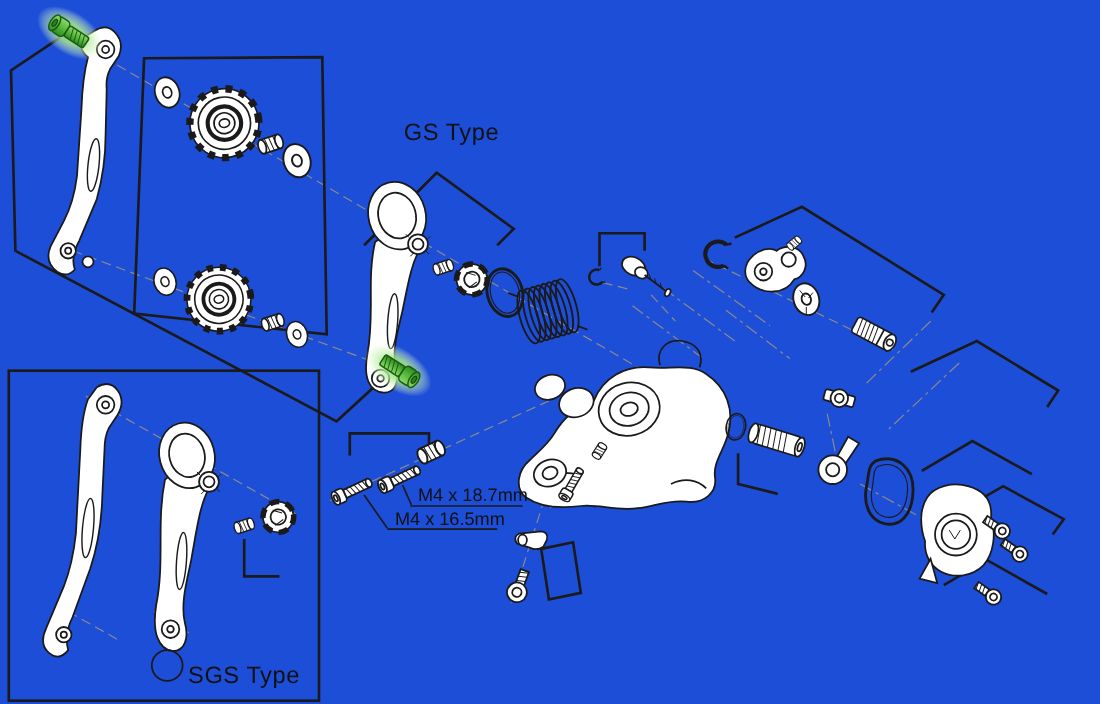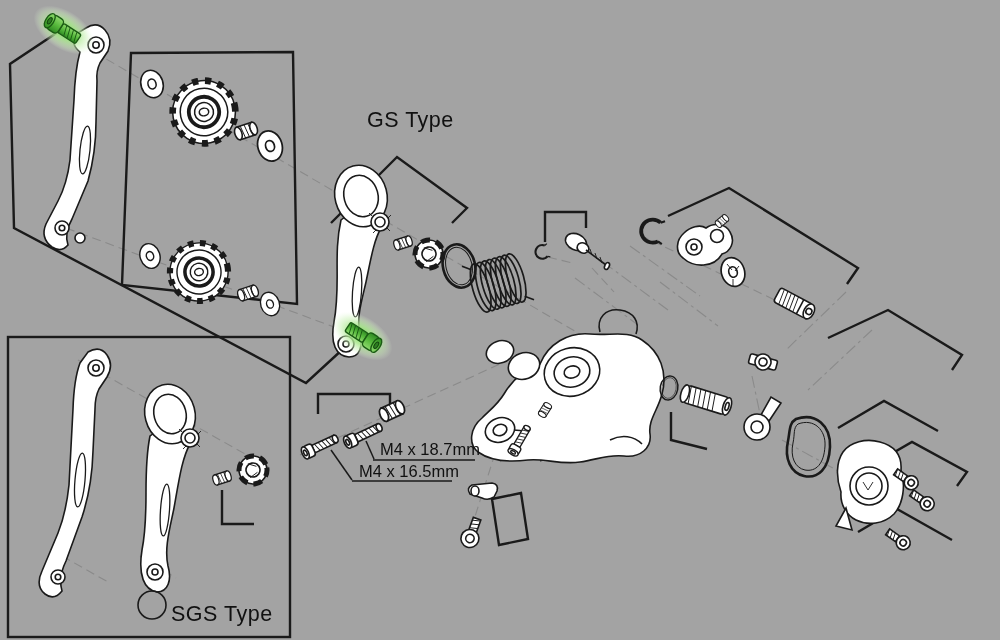--- a/index.html
+++ b/index.html
@@ -1,16 +1,16 @@
 <!DOCTYPE html>
 <html><head>
 <meta charset="utf-8">
 <style>
   html,body{margin:0;padding:0;background:#ffffff;}
-  #stage{position:relative;width:1000px;height:640px;background:#a3a3a3;overflow:hidden;
+  #stage{position:relative;width:1000px;height:640px;background:#1d4ed8;overflow:hidden;
          font-family:"Liberation Sans","DejaVu Sans",sans-serif;}
   svg{position:absolute;left:0;top:0;}
   .p{fill:#ffffff;stroke:#1a1a1a;stroke-width:1.6;}
   .ln{fill:none;stroke:#1a1a1a;stroke-width:1.6;}
   .bx{fill:none;stroke:#1a1a1a;stroke-width:2.4;}
   .ax{fill:none;stroke:#8a8a8a;stroke-width:1.1;stroke-dasharray:9 5;}
   .axd{fill:none;stroke:#8a8a8a;stroke-width:1.1;stroke-dasharray:12 4 3 4;}
   .th{stroke:#1a1a1a;stroke-width:.9;fill:none;}
   .ring{fill:none;stroke:#1a1a1a;}
   .lead{fill:none;stroke:#1a1a1a;stroke-width:1.5;}

